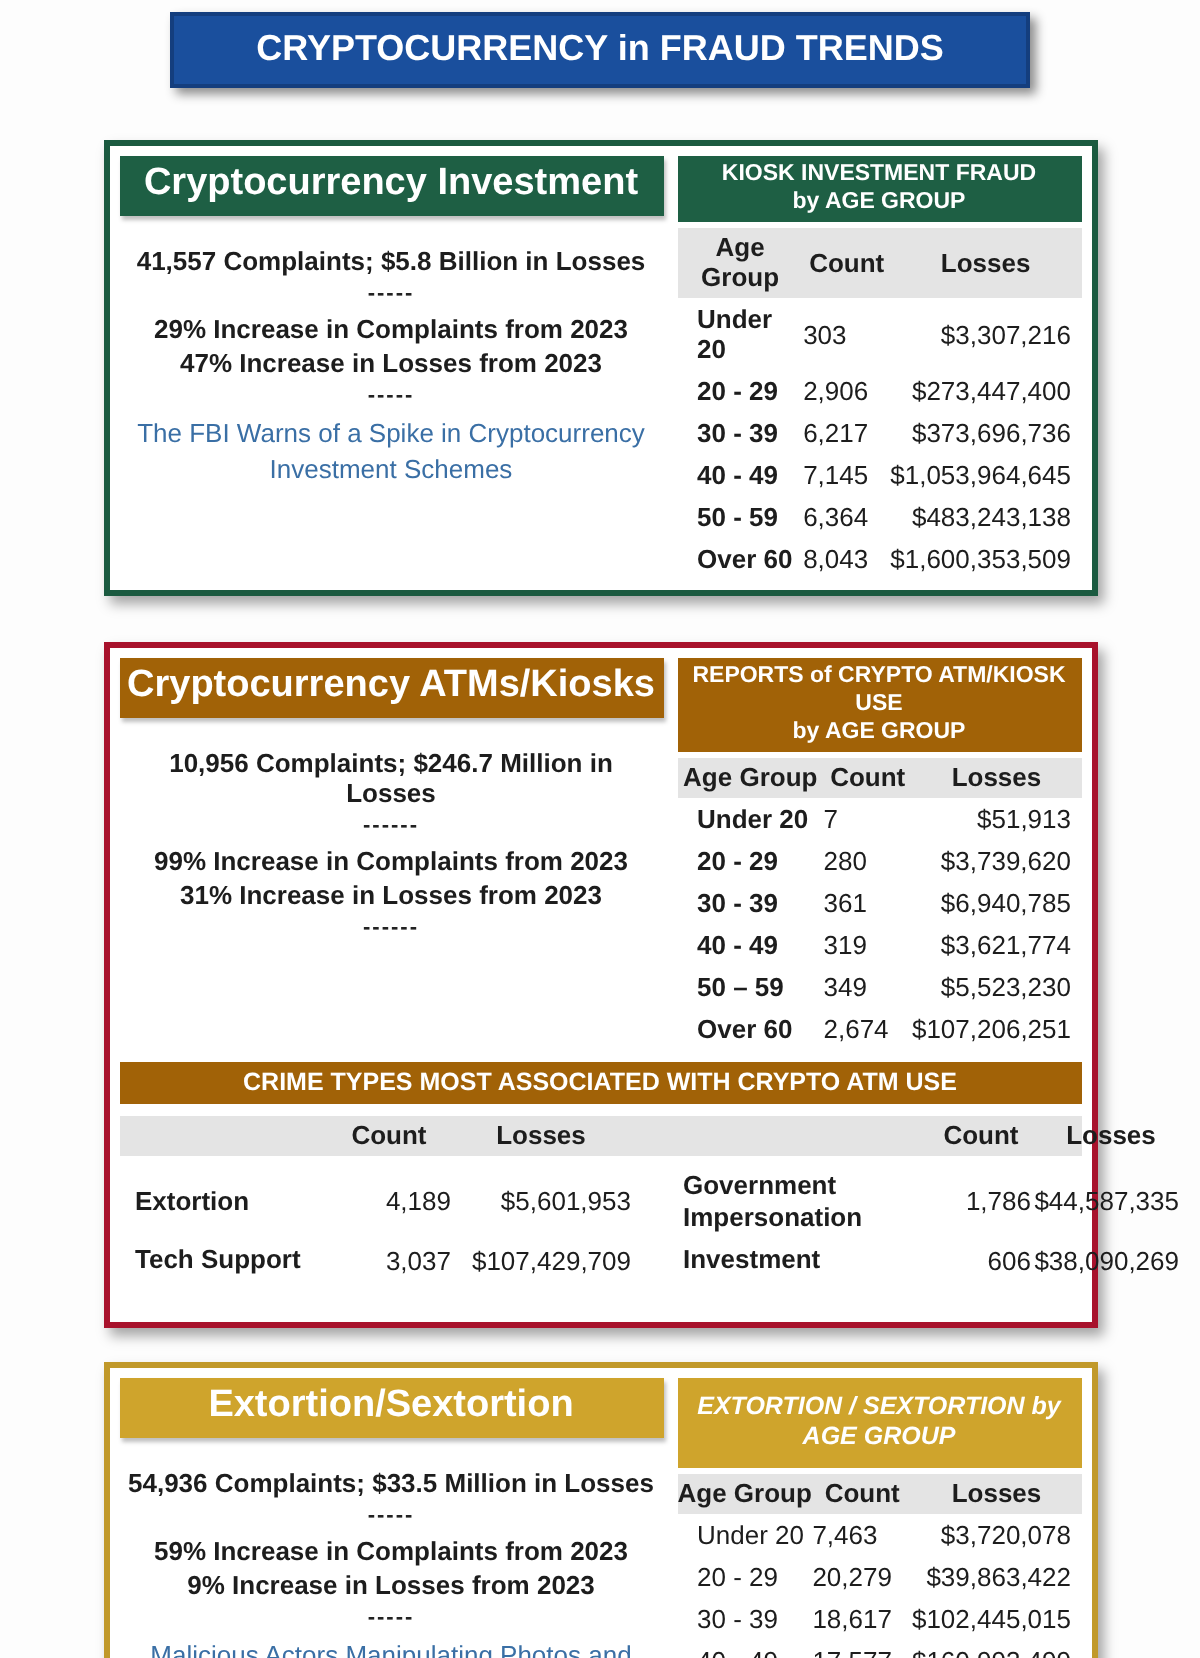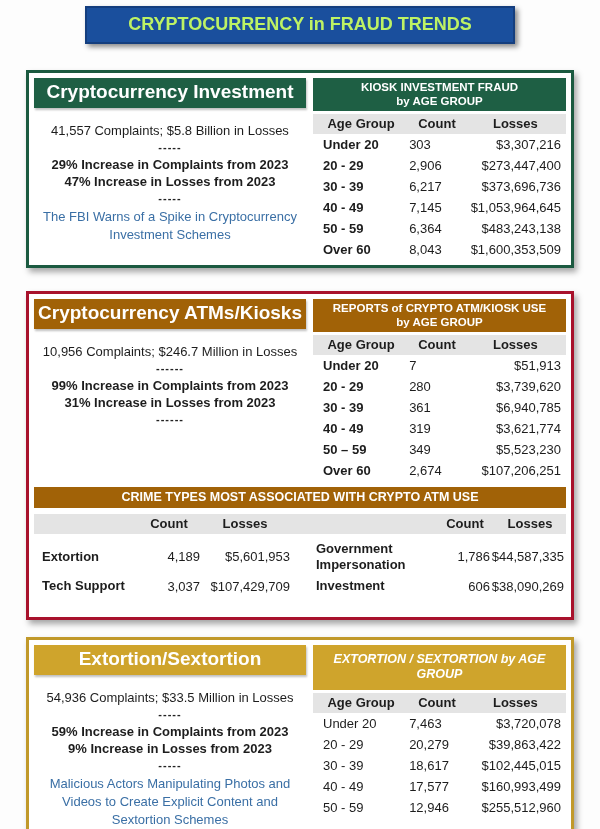--- a/index.html
+++ b/index.html
@@ -5,25 +5,25 @@
   * { box-sizing: border-box; }
   html,body { margin:0; padding:0; }
   body {
     width:600px; height:829px; background:#fdfdfd;
     font-family:"Liberation Sans", sans-serif; color:#1d1d1d;
     overflow:hidden;
   }
   .banner {
     width:430px; margin:6px auto 16px; background:#1a4f9d;
     border:2px solid #143e7e; box-shadow:3px 3px 5px rgba(0,0,0,.45);
-    color:#bef264; font-weight:bold; font-size:18px; text-align:center;
+    color:#ffffff; font-weight:bold; font-size:18px; text-align:center;
     padding:6px 2px 7px;
   }
   .card {
-    width:548px; margin:0 auto; background:#fff; border:3px solid;
+    width:497px; margin:0 auto; background:#fff; border:3px solid;
     padding:5px; box-shadow:3px 4px 6px rgba(0,0,0,.35);
   }
   .card.green { border-color:#1b5a40; margin-top:26px; }
   .card.red   { border-color:#a8122c; margin-top:23px; }
   .card.gold  { border-color:#c1992a; margin-top:17px; }
   .green .accent-bg { background:#1e5f44; }
   .red   .accent-bg { background:#a16207; }
   .gold  .accent-bg { background:#cfa42c; }
 
   .card-top { display:grid; grid-template-columns:272px 1fr; column-gap:7px; }
@@ -33,21 +33,21 @@
     padding:3px 0 5px; box-shadow:1px 2px 2px rgba(0,0,0,.25);
   }
   .tbar {
     color:#fff; font-weight:bold; font-size:11.5px; line-height:1.22;
     text-align:center; padding:2px 0 3px;
   }
   .gold .tbar { font-size:12.5px; padding:7px 0 8px;font-style:italic; }
 
   .stats { text-align:center; font-size:13px; padding:0 2px; }
   .stats p { margin:0; }
-  .stat-main { margin-top:15px !important; font-weight:normal; }
+  .stat-main { margin-top:15px !important; font-weight:bold; }
   .sep { margin-top:3px !important; font-weight:bold; font-size:11px; letter-spacing:1px; color:#222; }
   .inc { margin-top:4px !important; font-weight:bold; }
   .inc + .inc { margin-top:2px !important; }
   .warn { margin-top:4px !important; color:#3a6fa5; line-height:1.4; padding:0 4px; cursor:pointer; }
 
   table.age { width:100%; border-collapse:collapse; font-size:13px; margin-top:3px; }
   table.age thead td { background:#e4e4e4; font-weight:bold; text-align:center; padding:2px 0 3px; }
   table.age tbody td { padding:3px 0; }
   table.age td.label { font-weight:bold; text-align:left; padding-left:10px; }
   .gold table.age td.label { font-weight:normal; }

